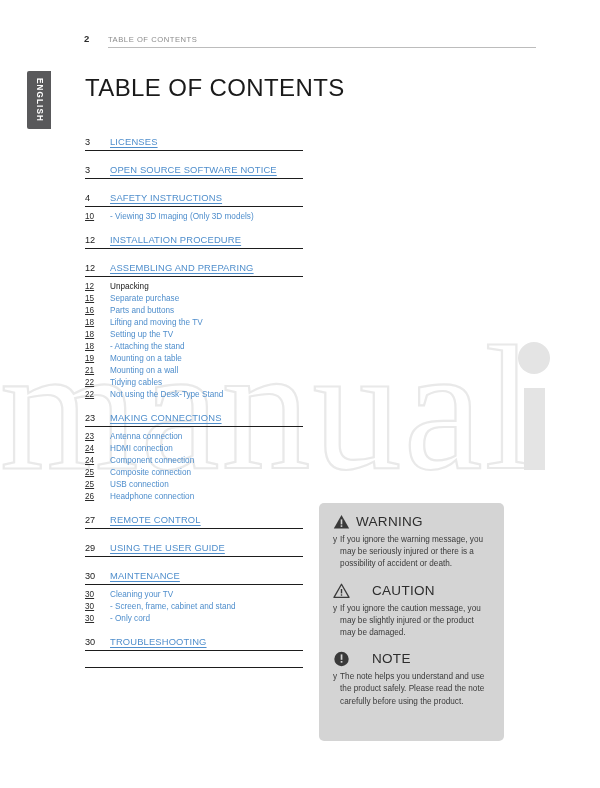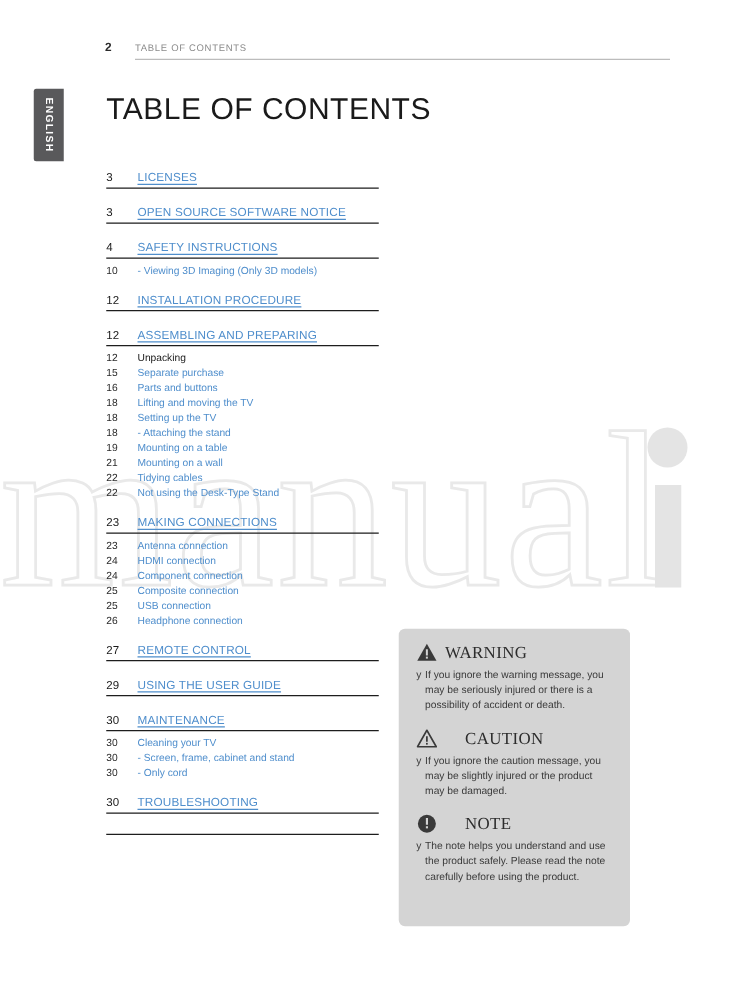--- a/index.html
+++ b/index.html
@@ -145,20 +145,21 @@
     width: 218px;
   }
 
   
   .toc-sub {
     line-height: 12px;
   }
   .toc-sub .num {
     font-size: 8.2px;
     color: #2b2b2b;
+    text-decoration: underline;
   }
   .toc-sub .label {
     font-size: 8.2px;
     color: #4f8ecc;
     text-underline-offset: 1.3px;
   }
   .toc-sub.plain .label {
     color: #1a1a1a;
     text-decoration: none;
   }
@@ -177,21 +178,20 @@
     border-radius: 5px;
     z-index: 3;
   }
   .notice-inner {
     padding: 11px 14px 0 14px;
   }
   .notice-head {
     display: flex;
     align-items: flex-start;
     margin-bottom: 4px;
-    font-family: Liberation Serif, serif;
   }
   .notice-head .glyph {
     flex: 0 0 auto;
     margin-right: 6px;
     display: block;
   }
   .notice-head .word {
     font-size: 13.5px;
     color: #2d2d2d;
     letter-spacing: 0.3px;

